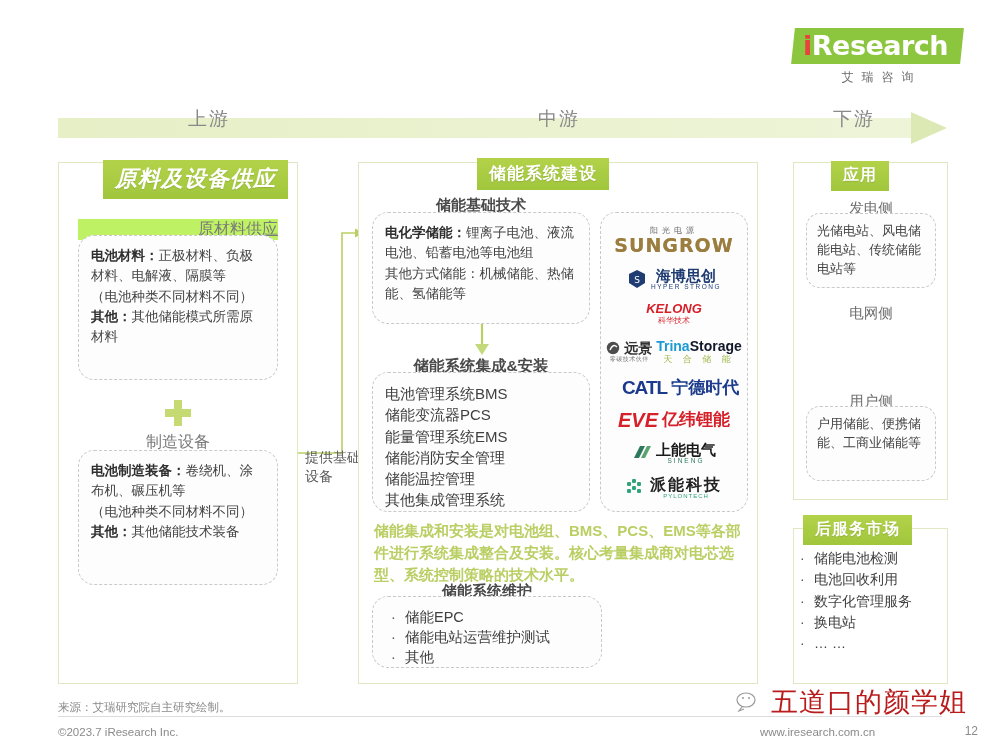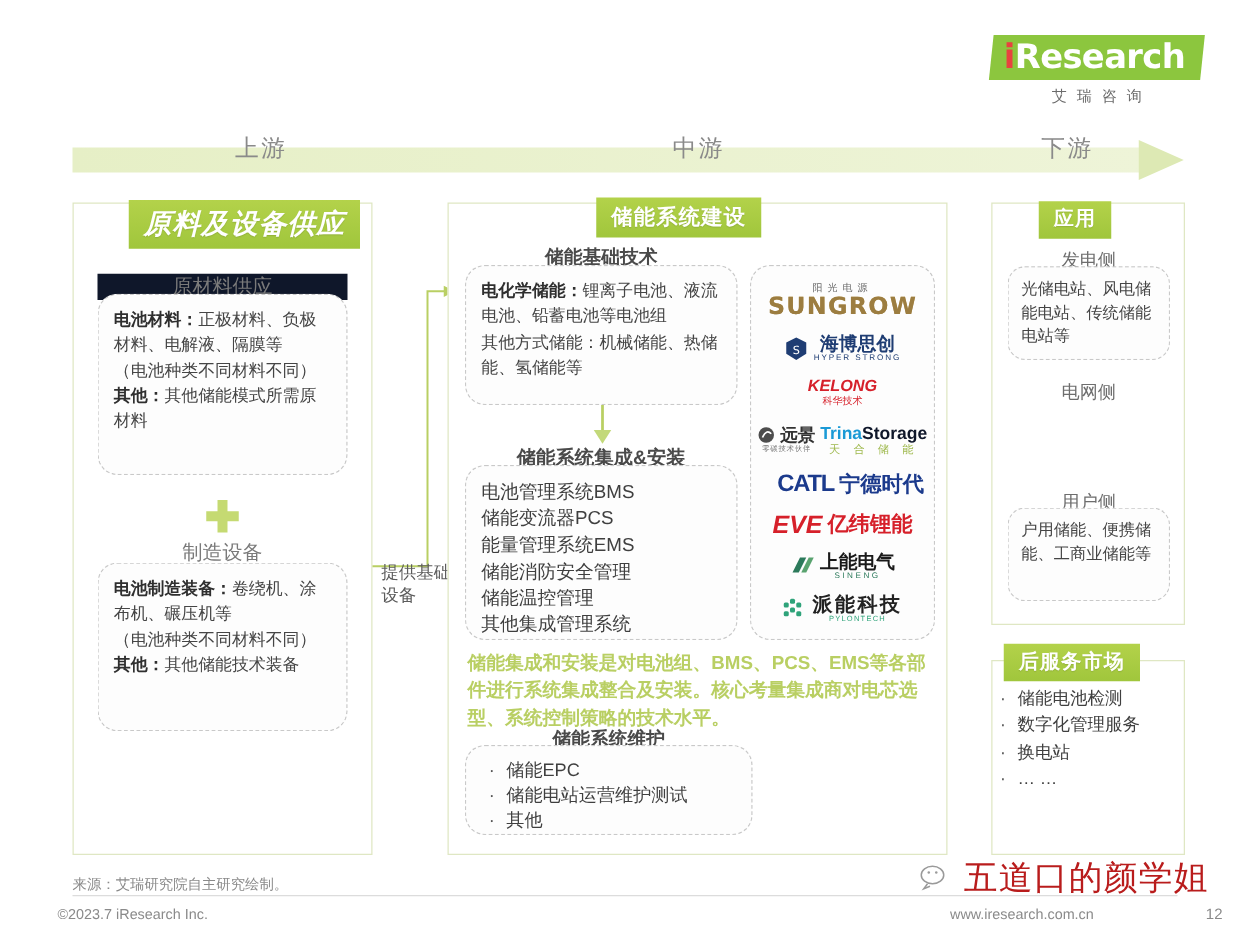--- a/index.html
+++ b/index.html
@@ -98,22 +98,22 @@
   .card-body { font-size: 13.5px; line-height: 1.5; color: #454545; }
   .card-body b { font-weight: 700; color: #2f2f2f; }
 
   
   .card-raw { left: 78px; top: 235px; width: 200px; height: 145px; }
   .card-equip { left: 78px; top: 450px; width: 200px; height: 135px; }
   .plus-icon {
     position: absolute; left: 163px; top: 398px;
     width: 30px; height: 30px; color: #c5da72;
   }
-  .title-raw   { position: absolute; left: 78px; top: 219px; width: 200px; text-align: center;
-                 font-size: 16px; color: #7a7a7a; background: #0f172a; }
+  .title-raw   { position: absolute; left: 78px; top: 219px; width: 200px; text-align: right;
+                 font-size: 16px; color: #7a7a7a; background: #bef264; text-decoration: underline; }
   .title-equip { position: absolute; left: 78px; top: 432px; width: 200px; text-align: center;
                  font-size: 16px; color: #7a7a7a; background: #fff; }
 
   
   .connector { position: absolute; left: 296px; top: 225px; width: 70px; height: 265px; }
   .conn-label {
     position: absolute; left: 305px; top: 448px;
     font-size: 14px; color: #5c5c5c; line-height: 1.35; width: 56px;
   }
 
@@ -156,21 +156,21 @@
   .dc3 { left: 806px; top: 406px; height: 75px; }
   .dt3 { left: 806px; top: 392px; }
 
   .after-list { position: absolute; left: 800px; top: 548px; width: 150px;
                 list-style: none; font-size: 14px; line-height: 1.52; color: #3f3f3f; }
   .after-list li::before { content: "·"; display: inline-block; width: 14px; color: #555; }
 
   
   .source-note { position: absolute; left: 58px; top: 700px; font-size: 11.5px; color: #8a8a8a; }
   .hr-line { position: absolute; left: 58px; top: 716px; width: 884px; height: 1px; background: #dcdcdc; }
-  .copyright { position: absolute; left: 46px; top: 726px; font-size: 11.5px; color: #8a8a8a; }
+  .copyright { position: absolute; left: 58px; top: 726px; font-size: 11.5px; color: #8a8a8a; }
   .foot-url { position: absolute; left: 760px; top: 726px; font-size: 11.5px; color: #8a8a8a; }
   .page-num { position: absolute; right: 22px; top: 724px; font-size: 12px; color: #8a8a8a; }
 
   
   .watermark { position: absolute; left: 735px; top: 684px; display: flex; align-items: center; gap: 6px; }
   .wm-text { font-size: 27px; color: #b91c1c; letter-spacing: 1px; font-family: Liberation Sans, sans-serif; }
 
   
   .lg { font-weight: 700; line-height: 1; }
   .lg-sungrow { font-size: 19px; letter-spacing: 1px;
@@ -379,20 +379,21 @@
 
   <div class="d-title dt3">用户侧</div>
   <div class="d-card dc3">
     <div class="d-body">户用储能、便携储能、工商业储能等</div>
   </div>
 
   <div class="col col-after"></div>
   <div class="badge badge-after">后服务市场</div>
   <ul class="after-list">
     <li>储能电池检测</li>
+    <li>电池回收利用</li>
     <li>数字化管理服务</li>
     <li>换电站</li>
     <li>… …</li>
   </ul>
 
   <div class="watermark">
     <svg width="30" height="24" viewBox="0 0 30 24">
       <ellipse cx="11" cy="10" rx="9" ry="7" fill="none" stroke="#9a9a9a" stroke-width="1.2"></ellipse>
       <path d="M7 17 l-3 4 l5 -2" fill="none" stroke="#9a9a9a" stroke-width="1.2"></path>
       <circle cx="8" cy="8" r="1" fill="#9a9a9a"></circle>

